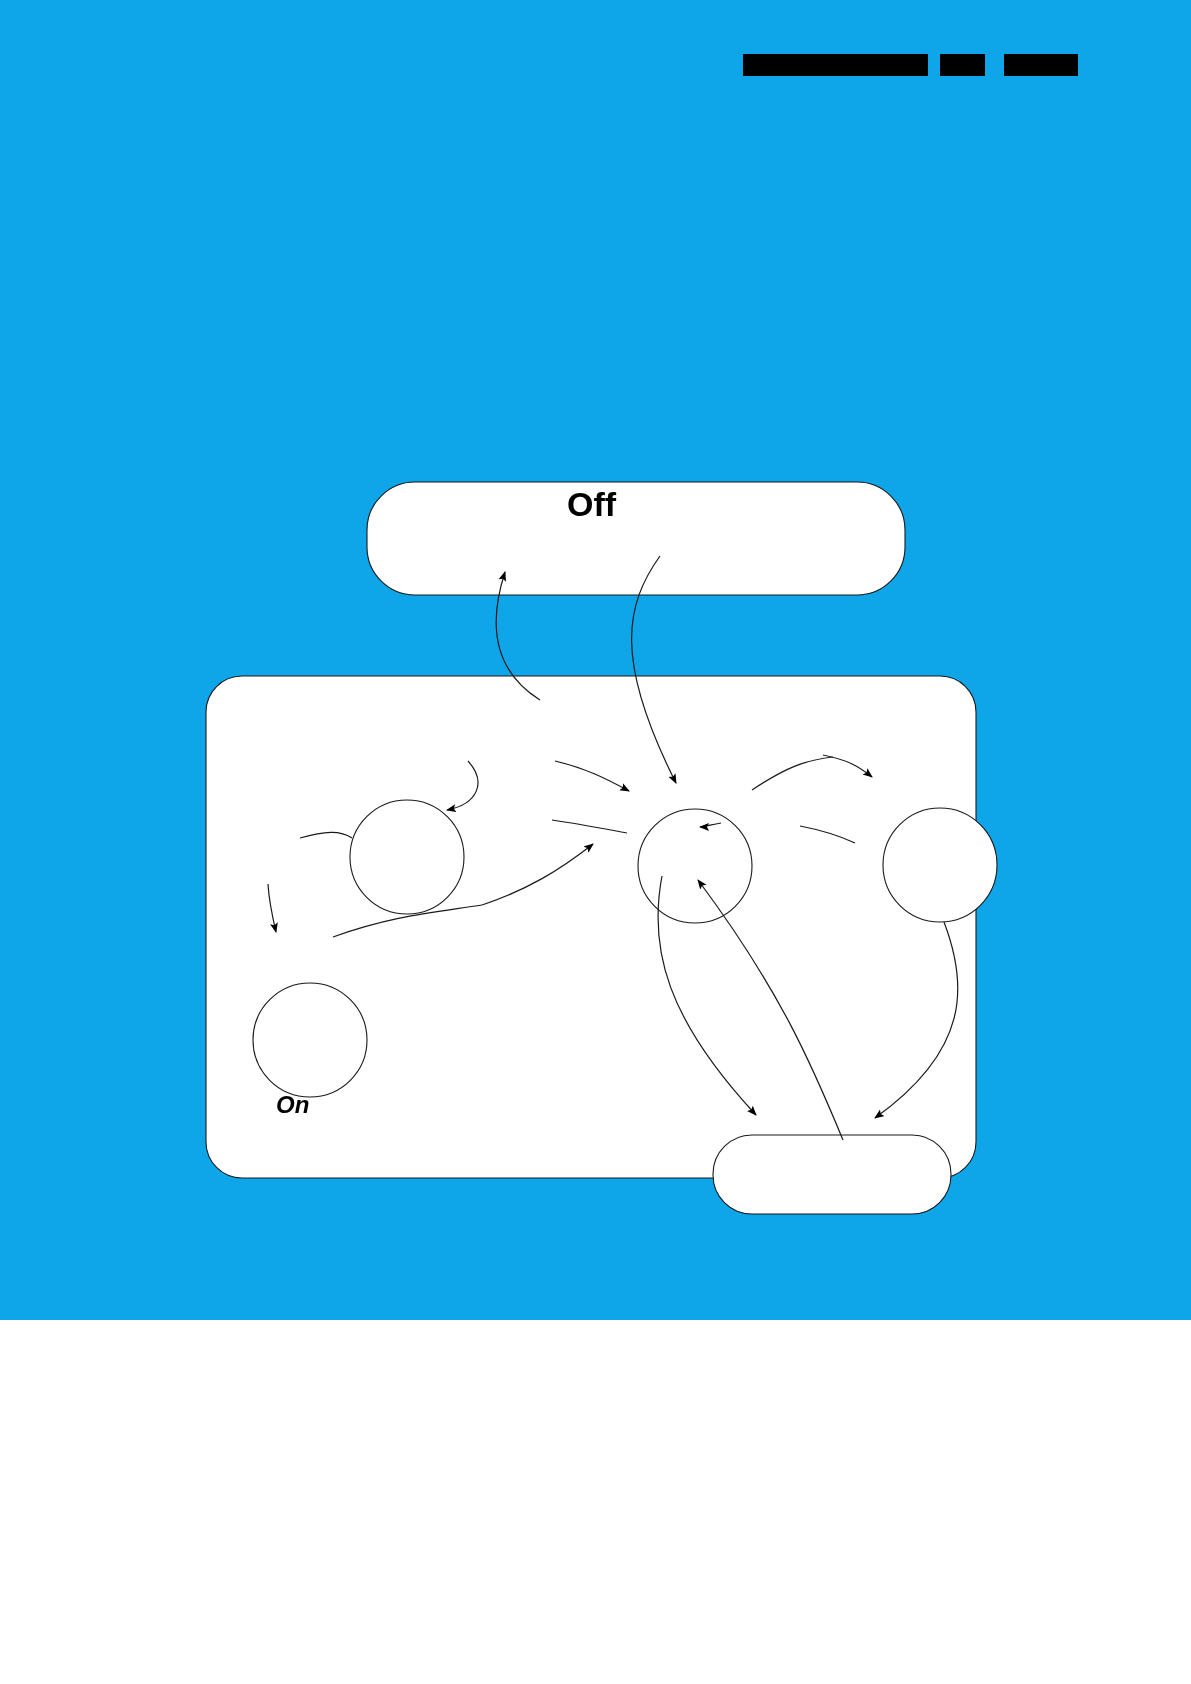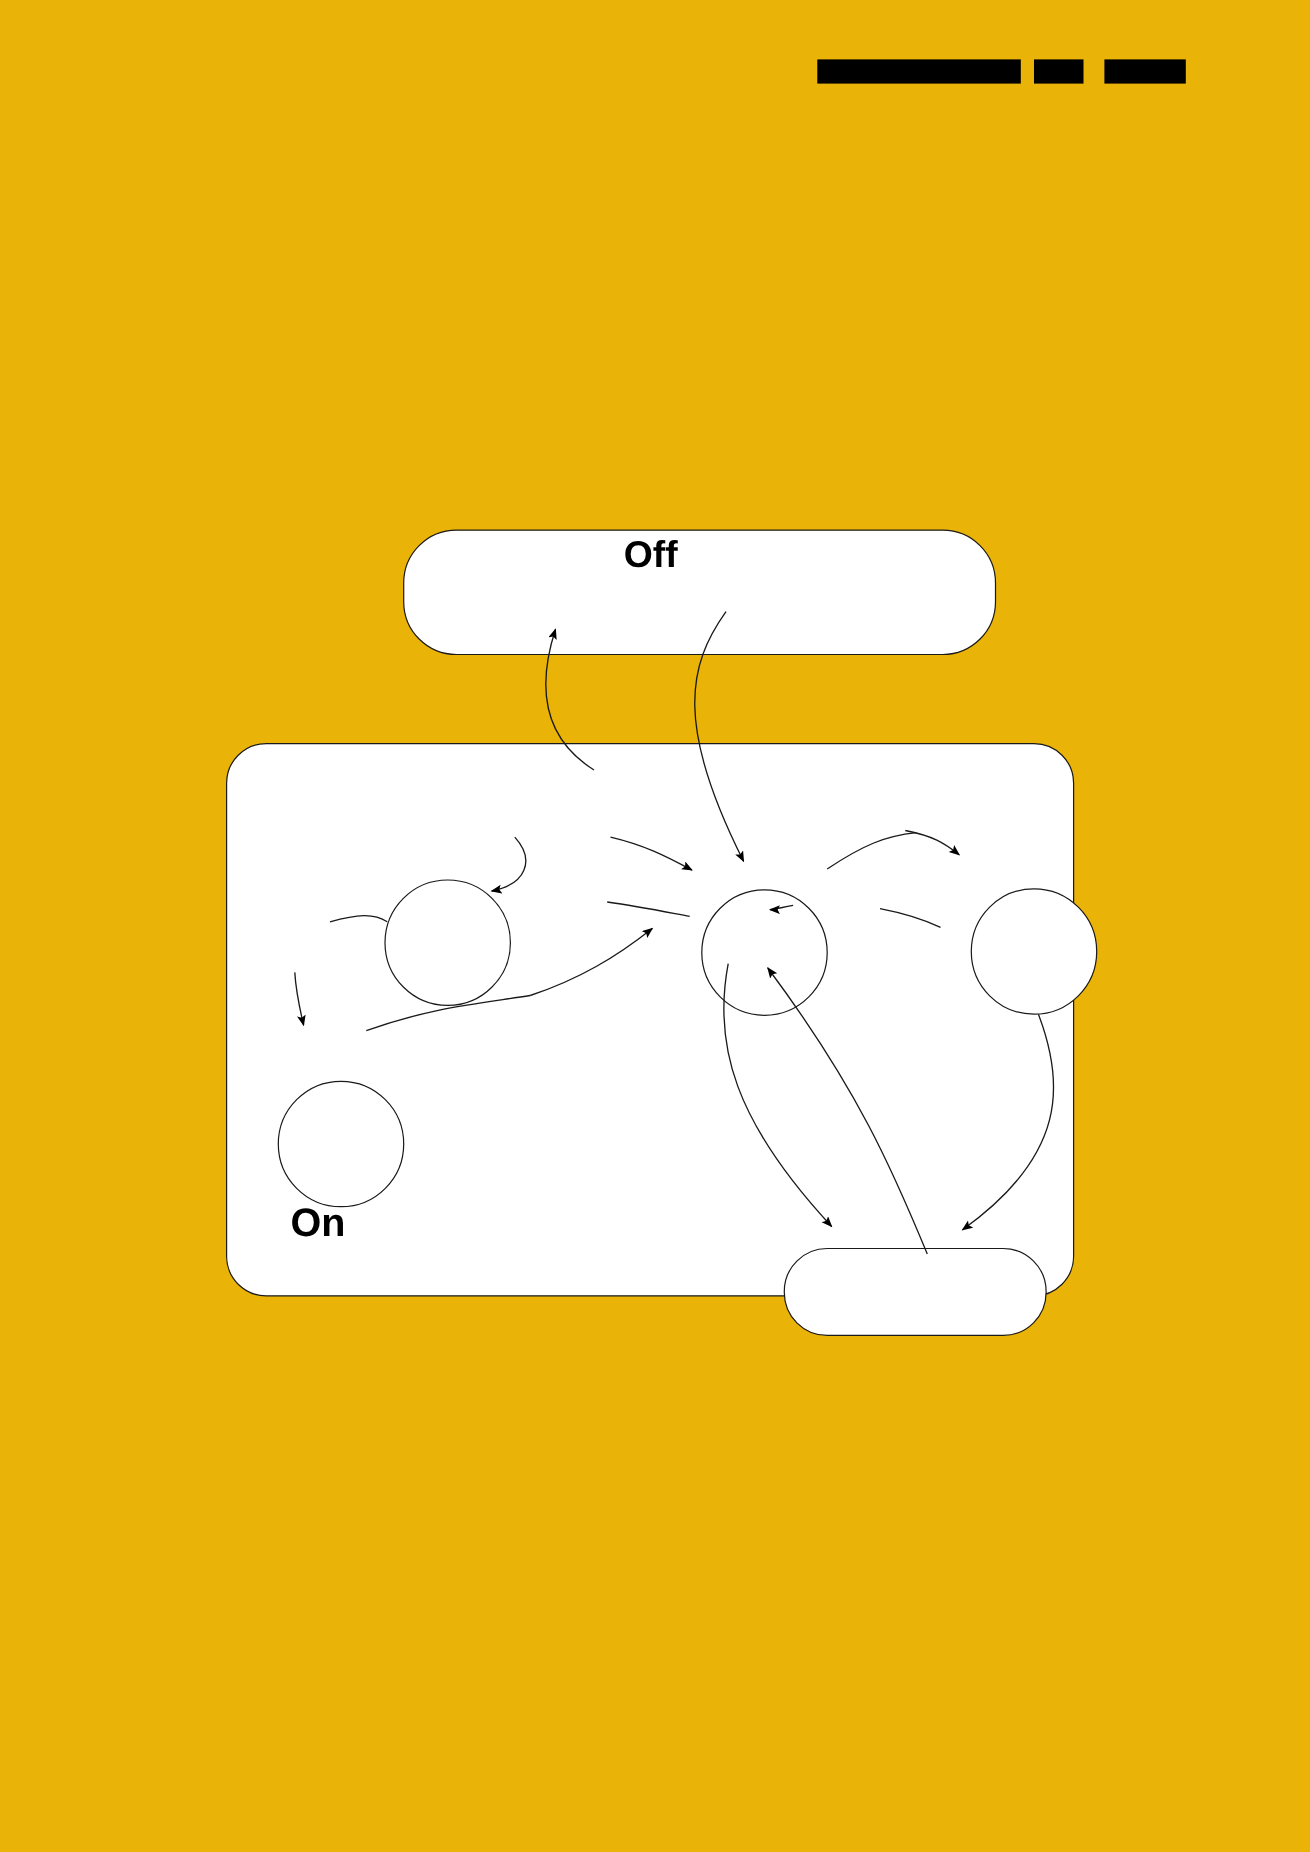--- a/index.html
+++ b/index.html
@@ -7,22 +7,22 @@
     margin: 0;
     padding: 0;
     background: #ffffff;
   }
   body {
     font-family: "Liberation Sans", sans-serif;
   }
   #page {
     position: relative;
     width: 1191px;
-    height: 1684px;
-    background: #eab308;
+    height: 1320px;
+    background: #0ea5e9;
     overflow: hidden;
   }
   .redaction-bar {
     position: absolute;
     background: #000000;
   }
   #redaction-bar-1 { left: 743px; top: 54px; width: 185px; height: 22px; }
   #redaction-bar-2 { left: 940px; top: 54px; width: 45px; height: 22px; }
   #redaction-bar-3 { left: 1004px; top: 54px; width: 74px; height: 22px; }
 
@@ -39,23 +39,24 @@
     font-weight: bold;
     color: #000000;
     white-space: nowrap;
   }
   #off-state-label {
     left: 567px;
     top: 485px;
     font-size: 34px;
   }
   #on-state-label {
-    left: 264px;
+    left: 276px;
     top: 1091px;
-    font-size: 36px;
+    font-size: 24px;
+    font-style: italic;
   }
 </style>
 </head>
 <body>
 
 <div id="page">
 
   <div class="redaction-bar" id="redaction-bar-1" style="left: 743px; top: 54px; width: 185px; height: 22px; background: rgb(0, 0, 0);"></div>
   <div class="redaction-bar" id="redaction-bar-2" style="left: 940px; top: 54px; width: 45px; height: 22px; background: rgb(0, 0, 0);"></div>
   <div class="redaction-bar" id="redaction-bar-3" style="left: 1004px; top: 54px; width: 74px; height: 22px; background: rgb(0, 0, 0);"></div>

